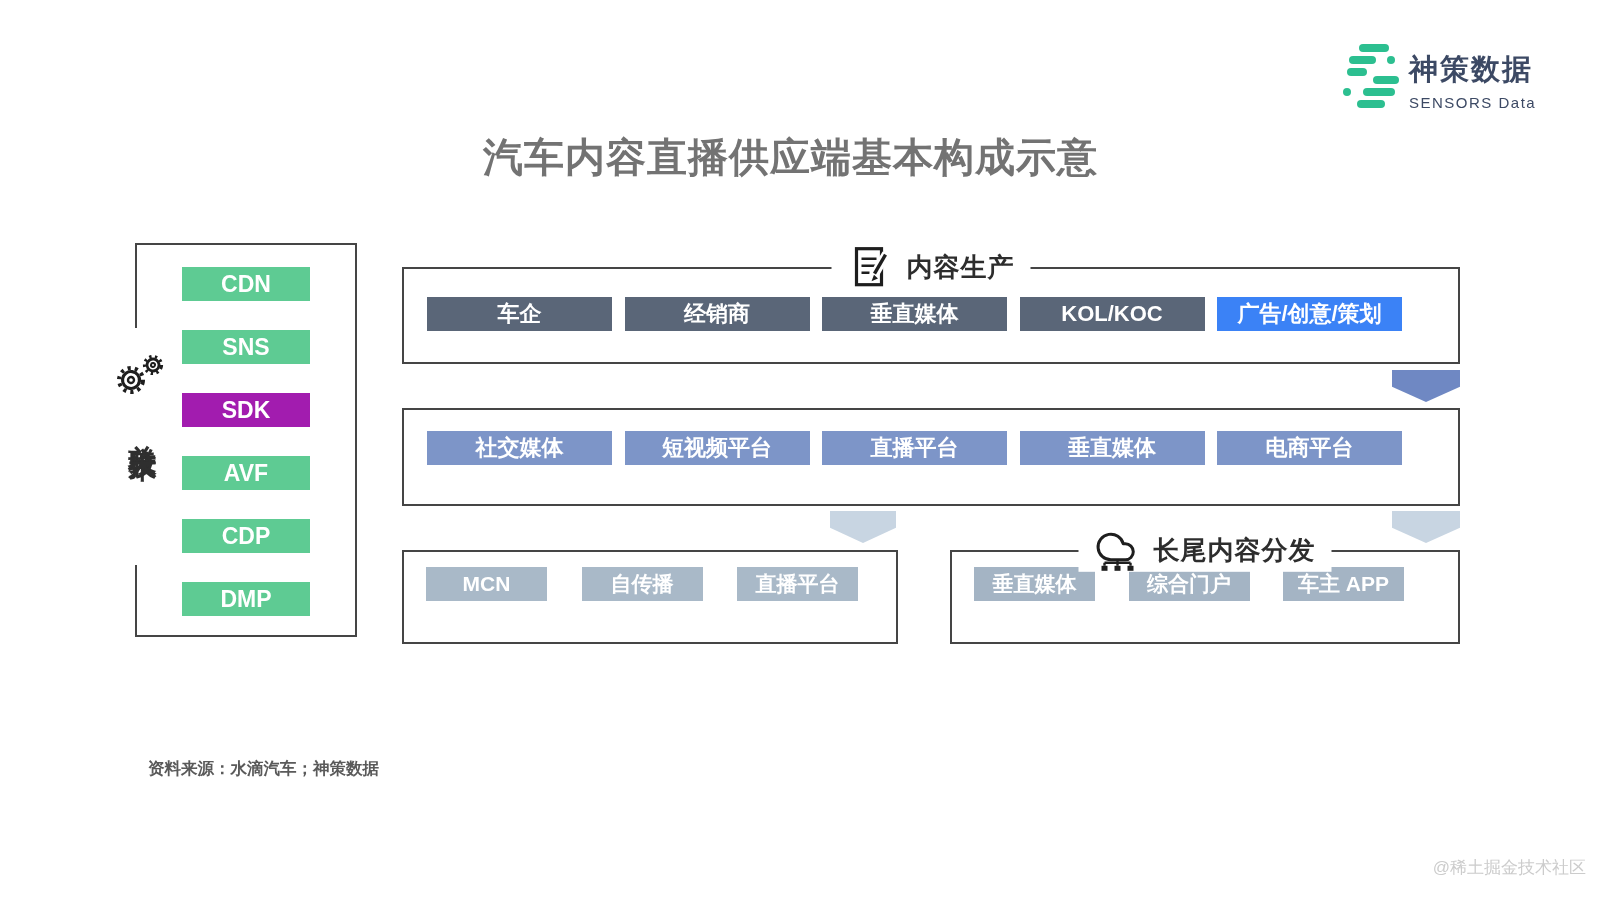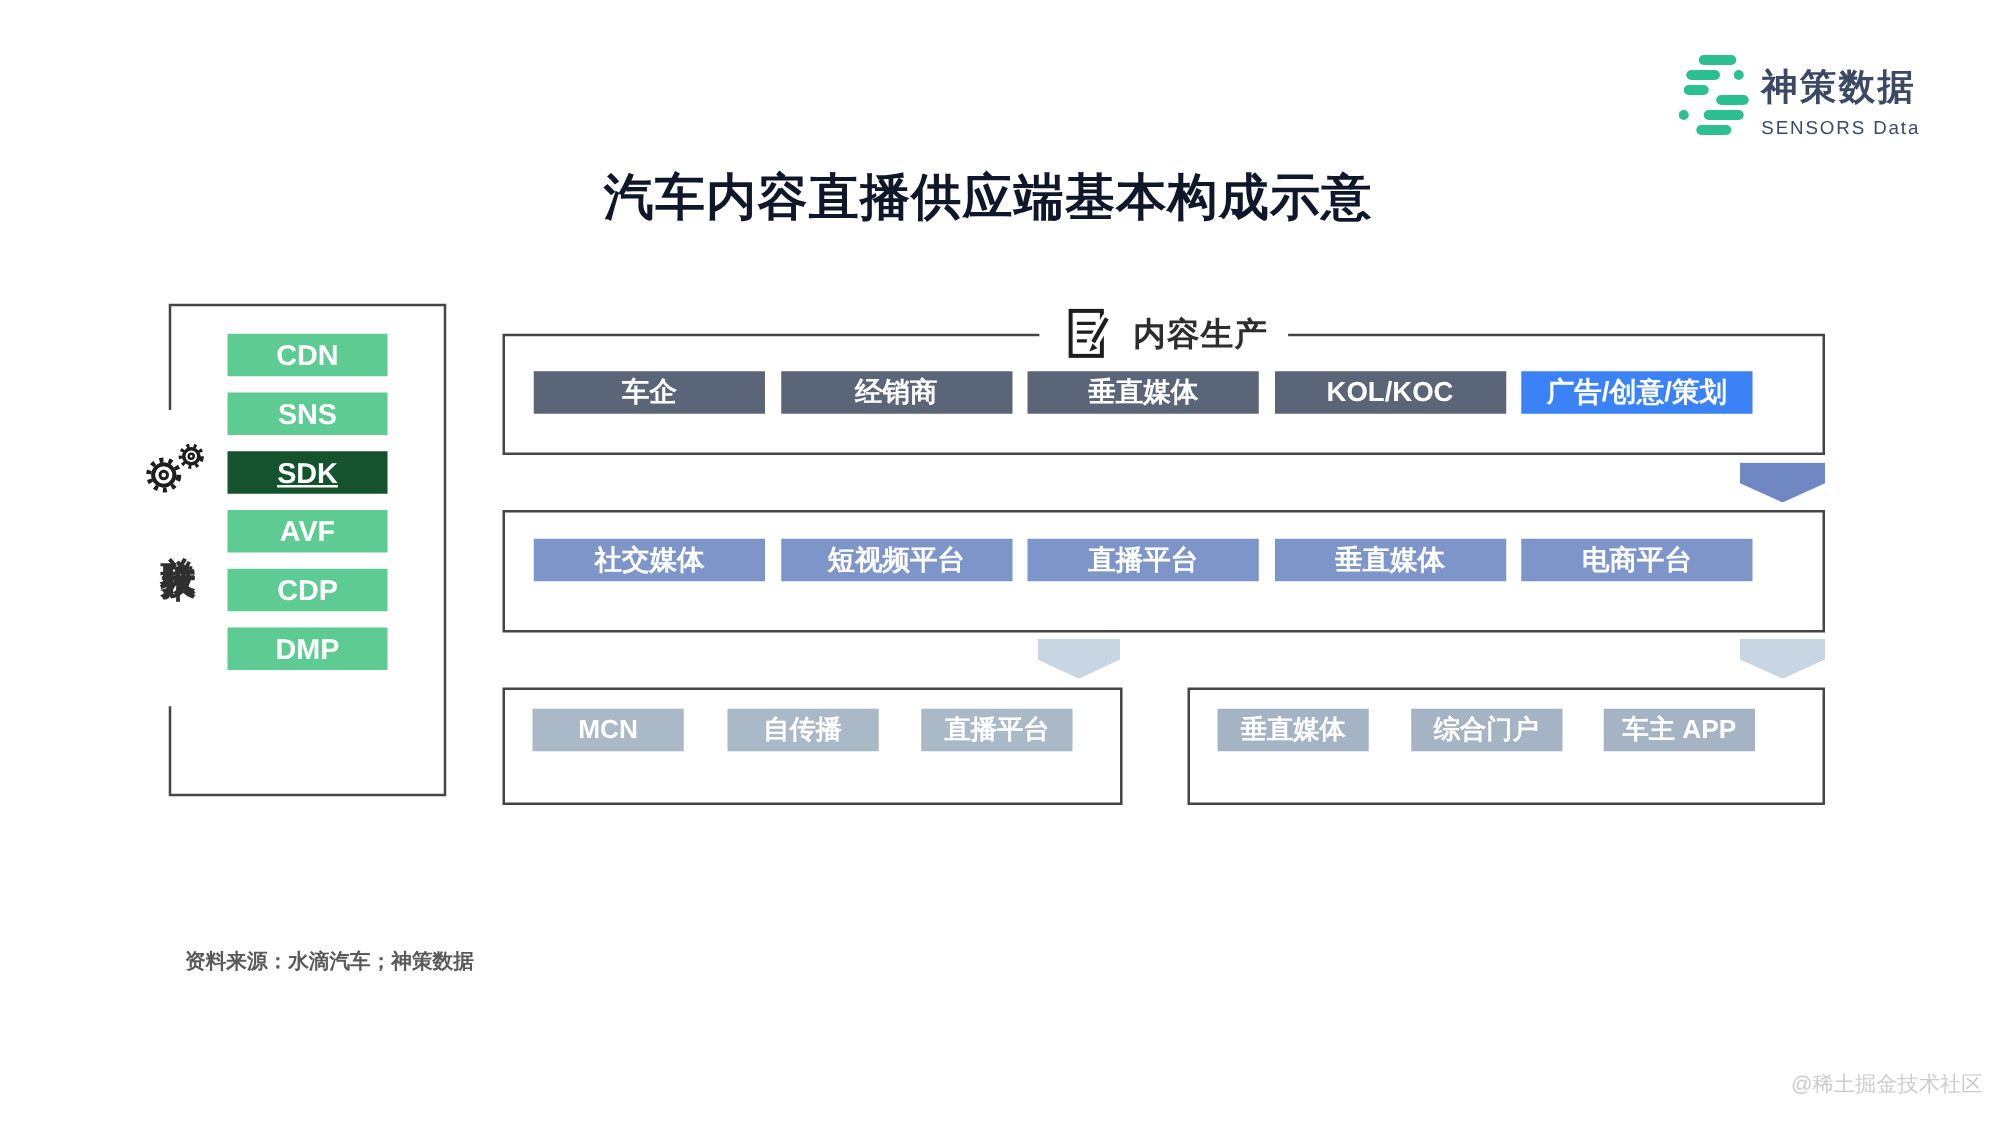--- a/index.html
+++ b/index.html
@@ -9,21 +9,21 @@
     font-family:"Liberation Sans","DejaVu Sans",sans-serif; overflow:hidden;border-radius:26px;
   }
   
   .logo { position:absolute; left:1343px; top:44px; display:flex; align-items:flex-start; }
   .logo-mark { position:relative; width:54px; height:64px; }
   .logo-mark .bar { position:absolute; height:8px; border-radius:4px; }
   .logo-text { margin-left:12px; padding-top:6px; }
   .logo-cn { font-size:29px; font-weight:bold; letter-spacing:2px; }
   .logo-en { font-size:15px; letter-spacing:1.5px; margin-top:4px; }
   
-  .page-title { position:absolute; left:483px; top:130px; font-size:40px; font-weight:bold; color:#0f172a; letter-spacing:1px; }
+  .page-title { position:absolute; left:483px; top:130px; font-size:40px; font-weight:bold; color:#737373; letter-spacing:1px; }
   
   .box { position:absolute; border:2.5px solid #454545; background:#fff; }
   .box-header {
     position:absolute; top:0; left:50%; transform:translate(-50%,-55%);
     background:#fff; padding:0 16px; display:flex; align-items:center; gap:13px; white-space:nowrap;
   }
   .section-title { font-size:26px; font-weight:bold; color:#2d2d2d; letter-spacing:1px; }
   .icon svg { display:block; }
   .items { display:flex; justify-content:space-between; }
   .node {
@@ -32,21 +32,21 @@
   }
   .w160 { width:185px; }
   .w120 { width:121px; font-size:21px; }
   .row1 .items { margin-top:28px; padding:0 56px 0 23px; }
   .row2 .items { margin-top:21px; padding:0 56px 0 23px; }
   .row3 .items { margin-top:15px; }
   .row3L .items { padding:0 38px 0 22px; }
   .row3R .items { padding:0 54px 0 22px; }
   
   .sidebar-box { left:135px; top:243px; width:222px; height:394px; }
-  .sidebar-box .items { flex-direction:column; align-items:center; padding-top:22px; gap:13px; justify-content:flex-start; }
+  .sidebar-box .items { flex-direction:column; align-items:center; padding-top:22px; gap:29px; justify-content:flex-start; }
   .sidebar-node { width:128px; height:34px; line-height:34px; text-align:center; color:#fff; font-weight:bold; font-size:23px; }
   .border-mask { position:absolute; left:130px; top:328px; width:14px; height:237px; background:#fff; }
   .gears-wrap { position:absolute; left:110px; top:350px; background:#fff; padding:2px; }
   .sidebar-label {
     position:absolute; left:123px; top:418px; width:38px; background:#fff;
     writing-mode:vertical-rl; text-orientation:upright;
     font-size:28px; font-weight:bold; color:#2f2f2f; letter-spacing:3px; text-align:center; padding:4px 0;
   }
   
   .arrow-down { position:absolute; clip-path:polygon(0 0,100% 0,100% 52%,50% 100%,0 52%); }
@@ -75,21 +75,21 @@
       <div class="logo-en" style="color: rgb(60, 73, 100);">SENSORS Data</div>
     </div>
   </div>
 
   <h1 class="page-title">汽车内容直播供应端基本构成示意</h1>
 
   <div class="box sidebar-box">
     <div class="items">
       <div class="sidebar-node" style="background-color: rgb(94, 203, 147);">CDN</div>
       <div class="sidebar-node" style="background-color: rgb(94, 203, 147);">SNS</div>
-      <div class="sidebar-node" style="background-color: #14532d; text-decoration: underline;">SDK</div>
+      <div class="sidebar-node" style="background-color: #a21caf;">SDK</div>
       <div class="sidebar-node" style="background-color: rgb(94, 203, 147);">AVF</div>
       <div class="sidebar-node" style="background-color: rgb(94, 203, 147);">CDP</div>
       <div class="sidebar-node" style="background-color: rgb(94, 203, 147);">DMP</div>
     </div>
   </div>
   <div class="border-mask"></div>
   <div class="gears-wrap icon">
     <svg width="54" height="46" viewBox="0 0 54 46" fill="none" stroke="#1e1e1e">
       <g transform="rotate(12 41 13)">
         <circle cx="41" cy="13" r="8.5" stroke-width="3.2" stroke-dasharray="2.4 3.3"></circle>
@@ -146,20 +146,36 @@
 
   <div class="box row3 row3L" style="left:402px;top:550px;width:496px;height:94px;">
     <div class="items">
       <div class="node w120" style="background-color: rgb(169, 185, 200);">MCN</div>
       <div class="node w120" style="background-color: rgb(169, 185, 200);">自传播</div>
       <div class="node w120" style="background-color: rgb(169, 185, 200);">直播平台</div>
     </div>
   </div>
 
   <div class="box row3 row3R" style="left:950px;top:550px;width:510px;height:94px;">
+    <div class="box-header">
+      <span class="icon">
+        <svg width="46" height="44" viewBox="0 0 46 44" fill="none" stroke="#1e1e1e">
+          <path d="M30.8 16h-2.02A12.8 12.8 0 1 0 16.4 32h14.4a8 8 0 0 0 0-16z" stroke-width="3" stroke-linejoin="round"></path>
+          <line x1="23" y1="32" x2="23" y2="35" stroke-width="2.4"></line>
+          <line x1="10" y1="35" x2="36" y2="35" stroke-width="2.4"></line>
+          <line x1="10" y1="35" x2="10" y2="38" stroke-width="2.4"></line>
+          <line x1="23" y1="35" x2="23" y2="38" stroke-width="2.4"></line>
+          <line x1="36" y1="35" x2="36" y2="38" stroke-width="2.4"></line>
+          <rect x="7" y="38" width="6" height="5" fill="#1e1e1e" stroke="none"></rect>
+          <rect x="20" y="38" width="6" height="5" fill="#1e1e1e" stroke="none"></rect>
+          <rect x="33" y="38" width="6" height="5" fill="#1e1e1e" stroke="none"></rect>
+        </svg>
+      </span>
+      <span class="section-title">长尾内容分发</span>
+    </div>
     <div class="items">
       <div class="node w120" style="background-color: rgb(164, 180, 196);">垂直媒体</div>
       <div class="node w120" style="background-color: rgb(164, 180, 196);">综合门户</div>
       <div class="node w120" style="background-color: rgb(164, 180, 196);">车主 APP</div>
     </div>
   </div>
 
   <div class="source-note">资料来源：水滴汽车；神策数据</div>
   <div class="watermark">@稀土掘金技术社区</div>
 

